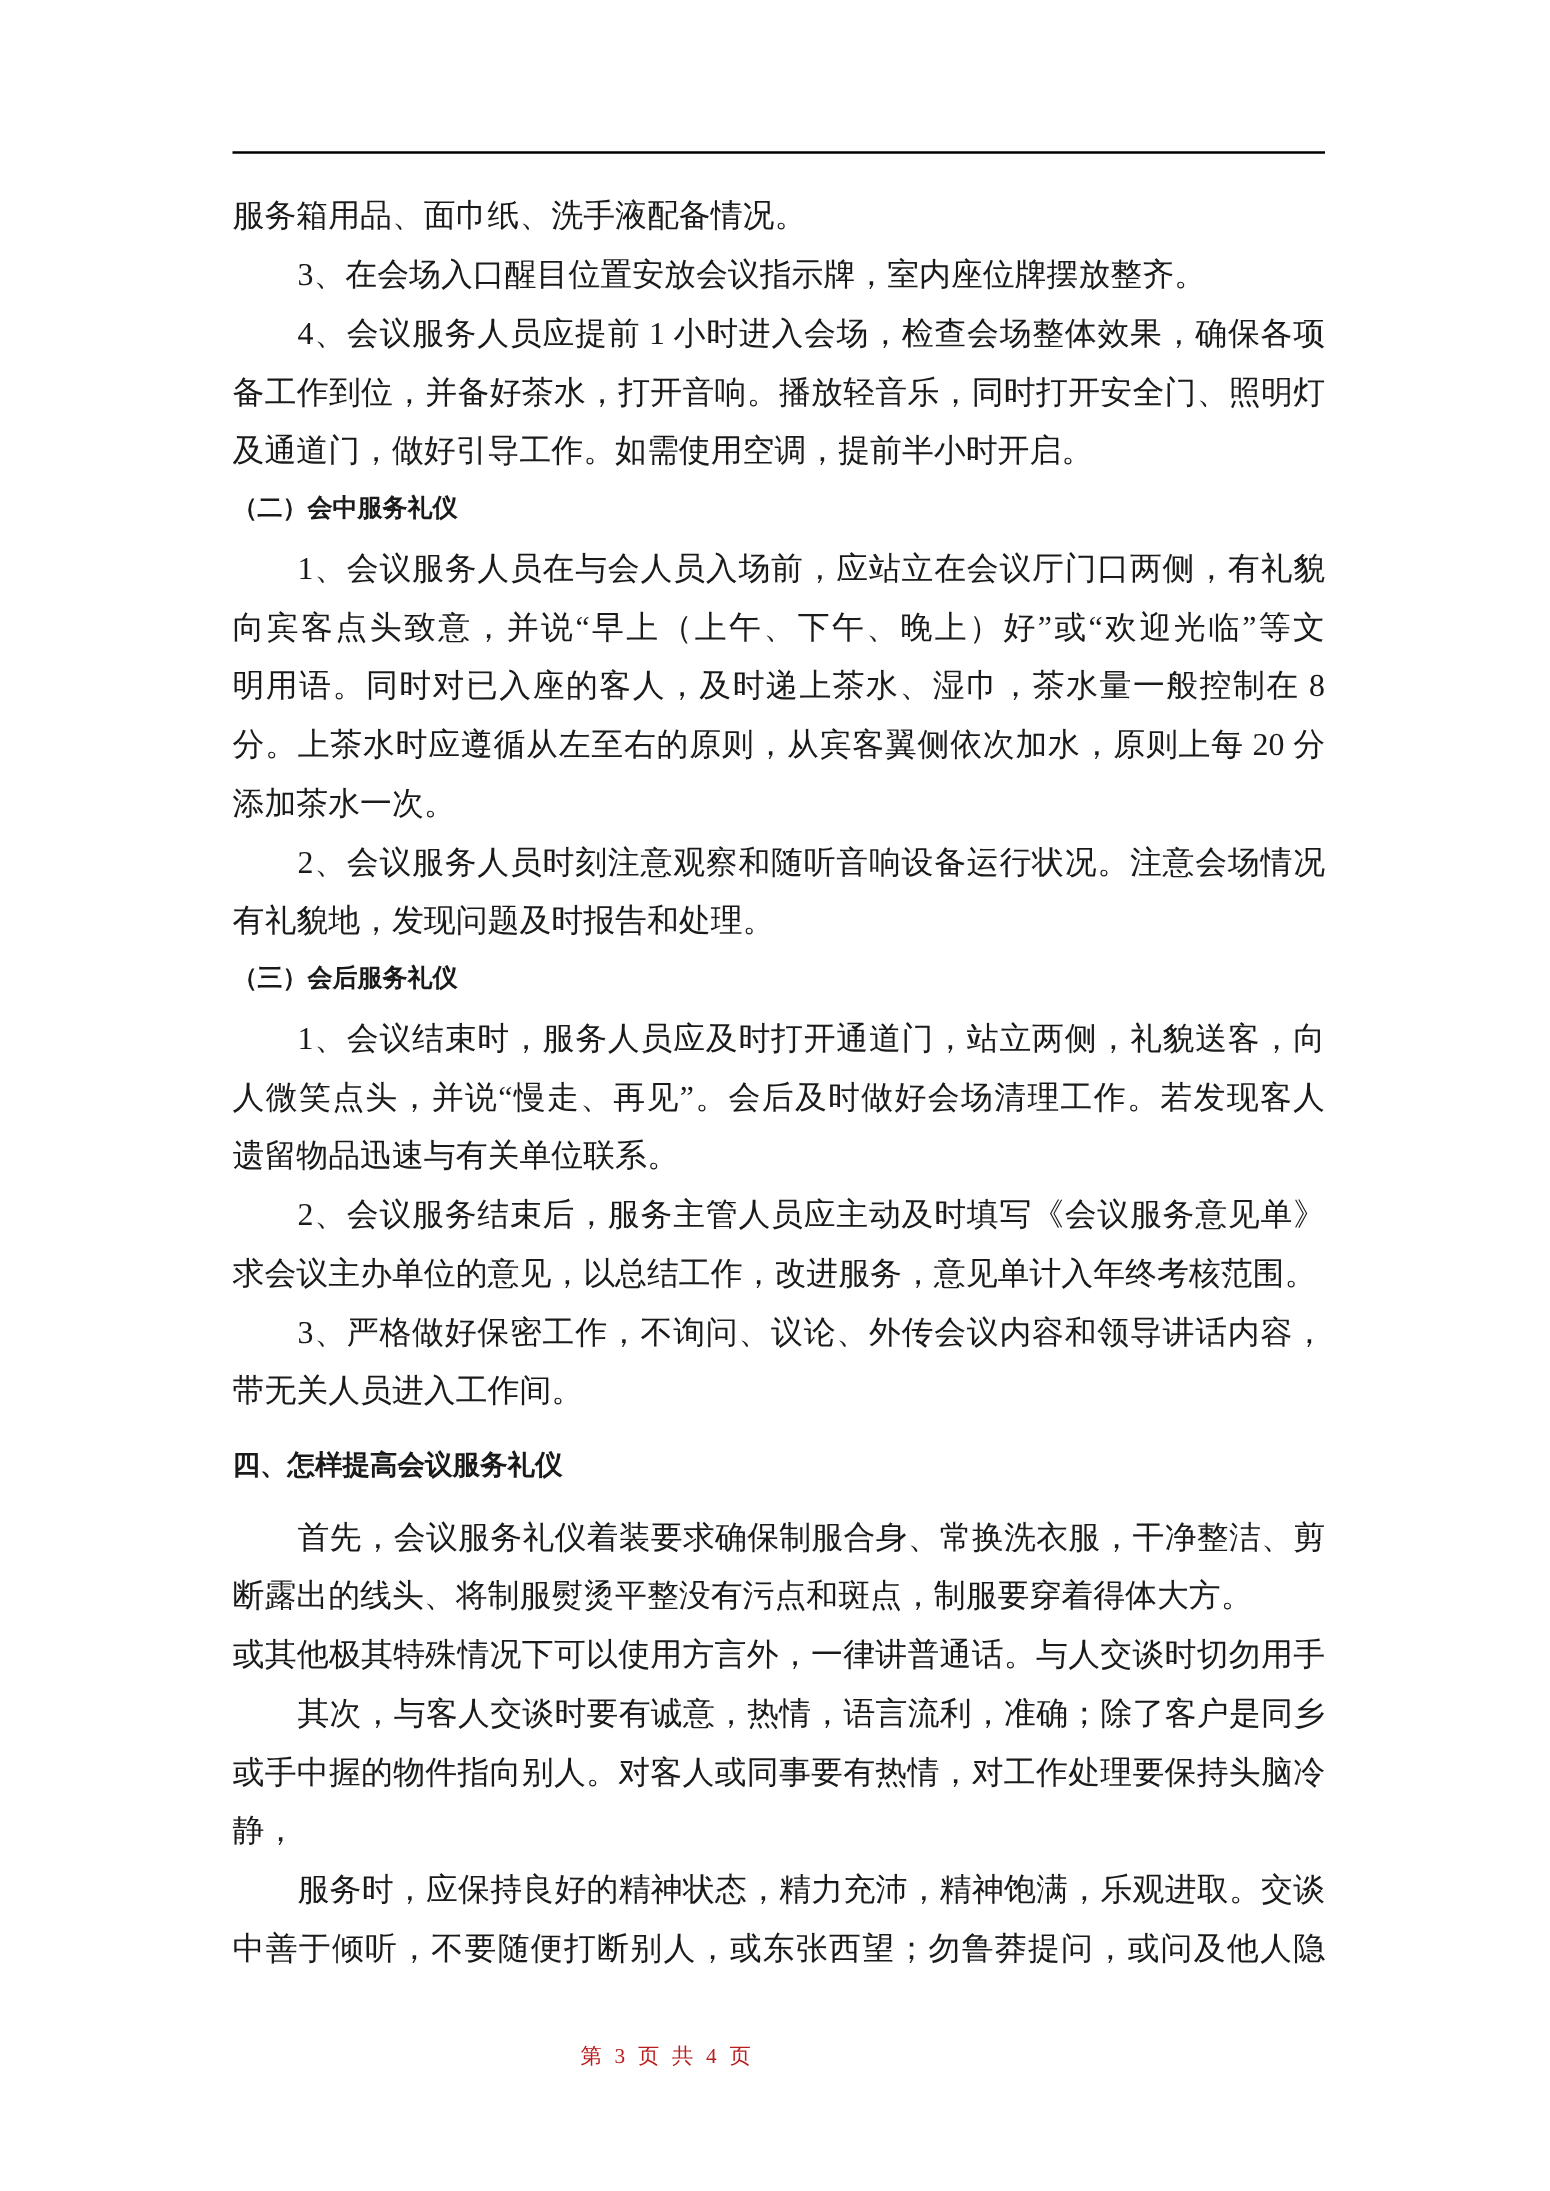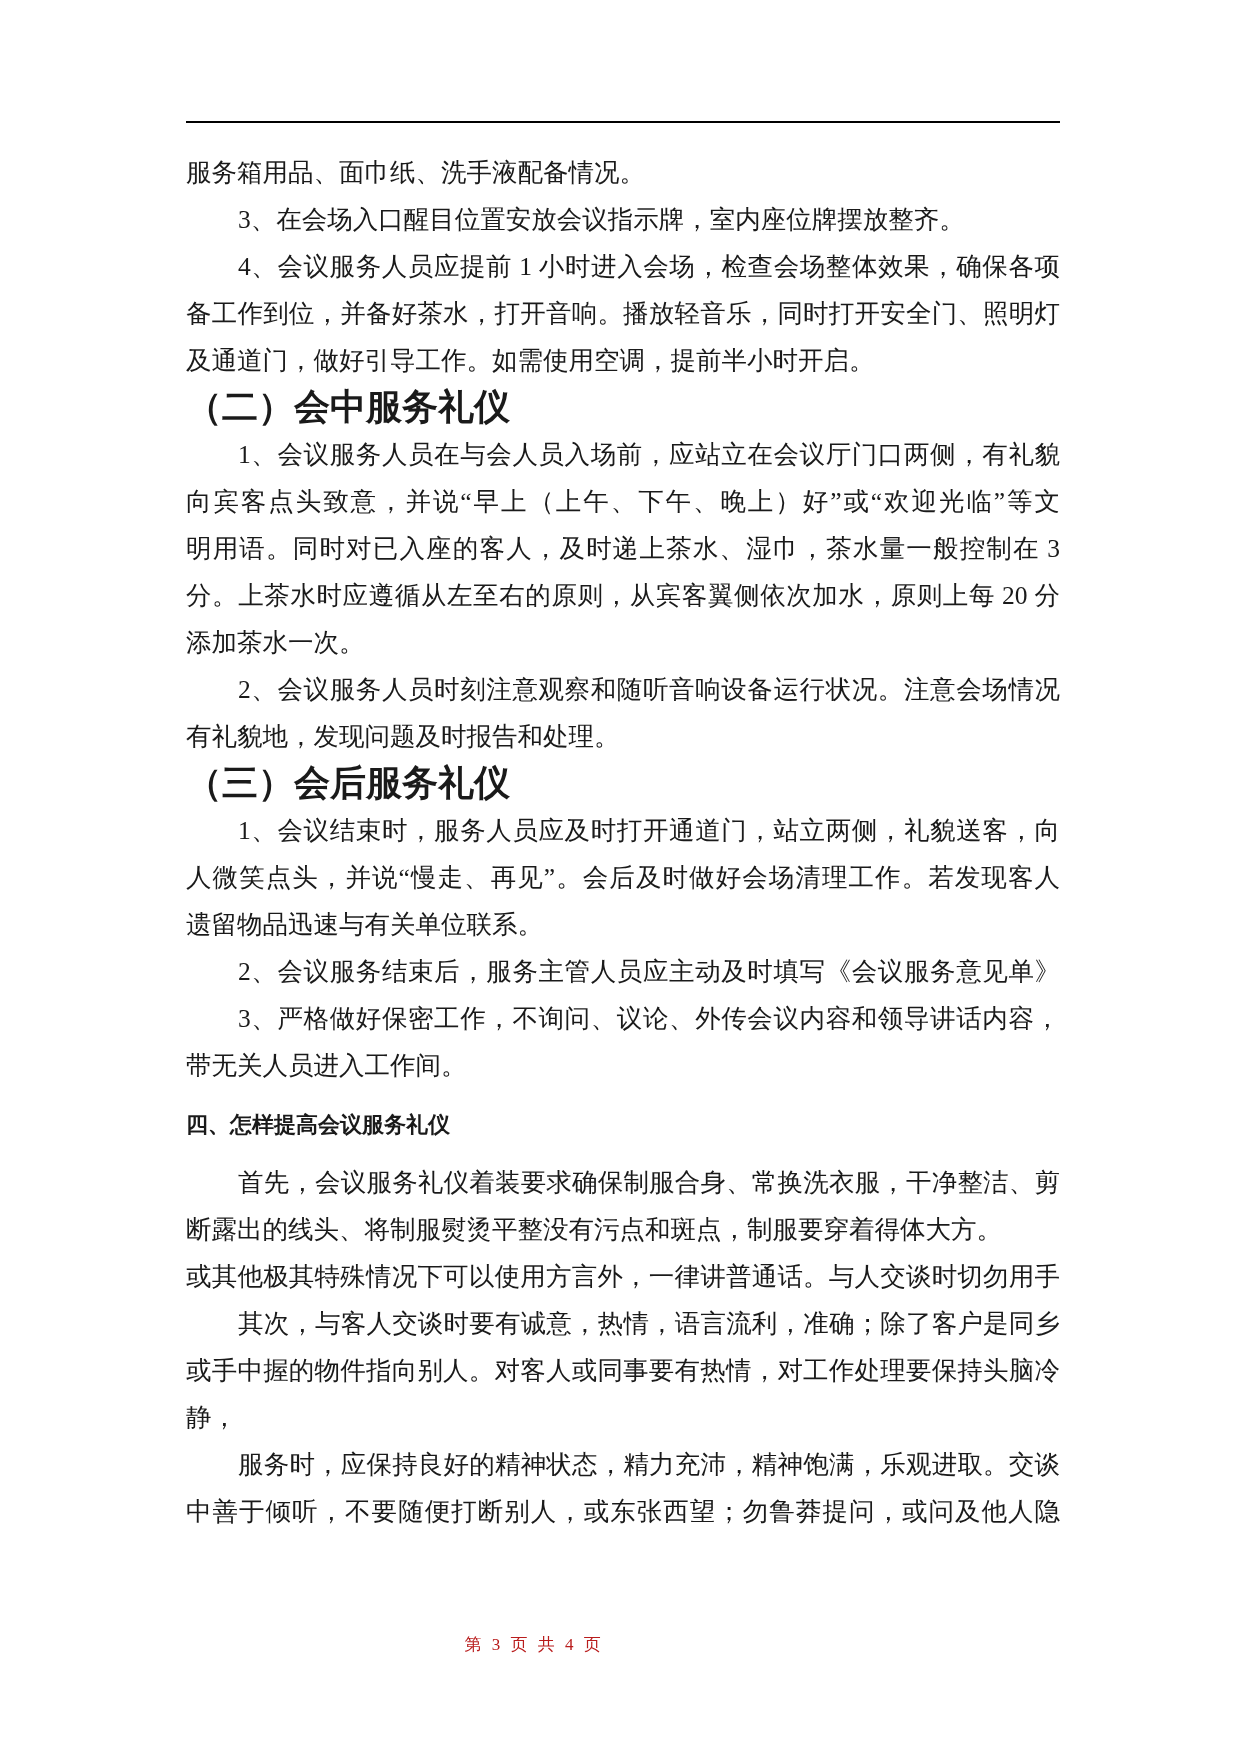--- a/index.html
+++ b/index.html
@@ -34,21 +34,21 @@
     white-space: normal;
   }
   .indent { text-indent: 52px; font-family: Liberation Serif, serif; }
   .fill {
     text-align: justify;
     text-align-last: justify;
     text-justify: inter-character;
   }
   .h3 {
     font-weight: bold;
-    font-size: 36px;
+    font-size: 20px;
   }
   .h2 {
     font-weight: bold;
     font-size: 22px;
     margin-top: 12px;
     margin-bottom: 11px;
   }
   .footer {
     position: absolute;
     left: 0;
@@ -71,30 +71,31 @@
 
   <div class="content">
     <div class="ln">服务箱用品、面巾纸、洗手液配备情况。</div>
     <div class="ln indent">3、在会场入口醒目位置安放会议指示牌，室内座位牌摆放整齐。</div>
     <div class="ln indent fill">4、会议服务人员应提前 1 小时进入会场，检查会场整体效果，确保各项准</div>
     <div class="ln fill">备工作到位，并备好茶水，打开音响。播放轻音乐，同时打开安全门、照明灯</div>
     <div class="ln">及通道门，做好引导工作。如需使用空调，提前半小时开启。</div>
     <div class="ln h3">（二）会中服务礼仪</div>
     <div class="ln indent fill">1、会议服务人员在与会人员入场前，应站立在会议厅门口两侧，有礼貌地</div>
     <div class="ln fill">向宾客点头致意，并说“早上（上午、下午、晚上）好”或“欢迎光临”等文</div>
-    <div class="ln fill">明用语。同时对已入座的客人，及时递上茶水、湿巾，茶水量一般控制在 3</div>
+    <div class="ln fill">明用语。同时对已入座的客人，及时递上茶水、湿巾，茶水量一般控制在 8</div>
     <div class="ln fill">分。上茶水时应遵循从左至右的原则，从宾客翼侧依次加水，原则上每 20 分钟</div>
     <div class="ln">添加茶水一次。</div>
     <div class="ln indent fill">2、会议服务人员时刻注意观察和随听音响设备运行状况。注意会场情况及</div>
     <div class="ln">有礼貌地，发现问题及时报告和处理。</div>
     <div class="ln h3">（三）会后服务礼仪</div>
     <div class="ln indent fill">1、会议结束时，服务人员应及时打开通道门，站立两侧，礼貌送客，向客</div>
     <div class="ln fill">人微笑点头，并说“慢走、再见”。会后及时做好会场清理工作。若发现客人</div>
     <div class="ln">遗留物品迅速与有关单位联系。</div>
     <div class="ln indent fill">2、会议服务结束后，服务主管人员应主动及时填写《会议服务意见单》征</div>
+    <div class="ln">求会议主办单位的意见，以总结工作，改进服务，意见单计入年终考核范围。</div>
     <div class="ln indent fill">3、严格做好保密工作，不询问、议论、外传会议内容和领导讲话内容，不</div>
     <div class="ln">带无关人员进入工作间。</div>
     <div class="ln h2">四、怎样提高会议服务礼仪</div>
     <div class="ln indent fill">首先，会议服务礼仪着装要求确保制服合身、常换洗衣服，干净整洁、剪</div>
     <div class="ln">断露出的线头、将制服熨烫平整没有污点和斑点，制服要穿着得体大方。</div>
     <div class="ln fill">或其他极其特殊情况下可以使用方言外，一律讲普通话。与人交谈时切勿用手</div>
     <div class="ln indent fill">其次，与客人交谈时要有诚意，热情，语言流利，准确；除了客户是同乡</div>
     <div class="ln fill">或手中握的物件指向别人。对客人或同事要有热情，对工作处理要保持头脑冷</div>
     <div class="ln">静，</div>
     <div class="ln indent fill">服务时，应保持良好的精神状态，精力充沛，精神饱满，乐观进取。交谈</div>

